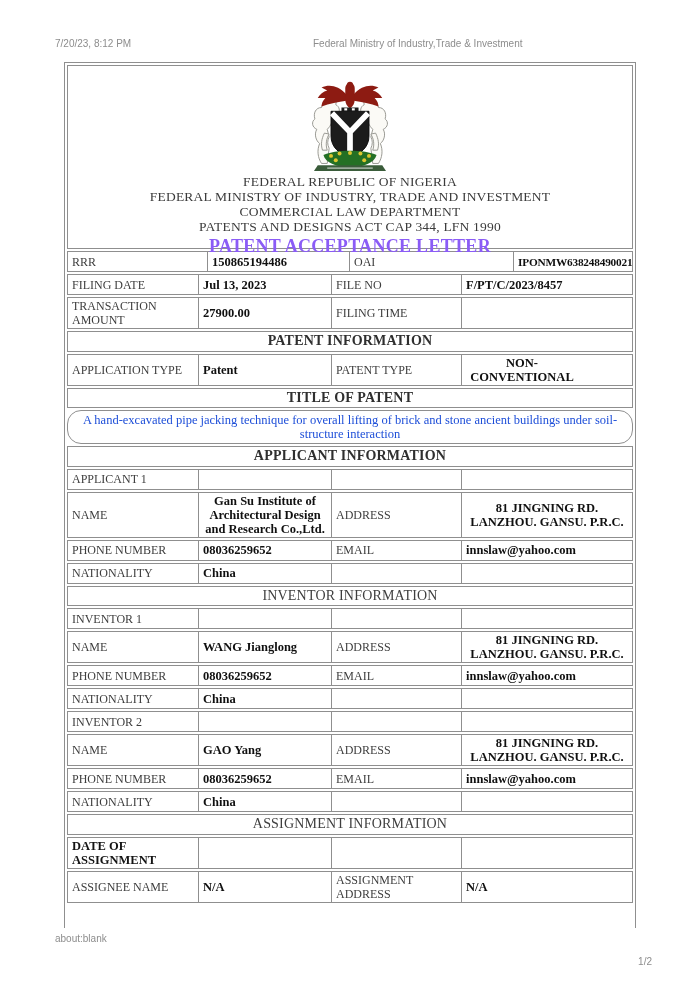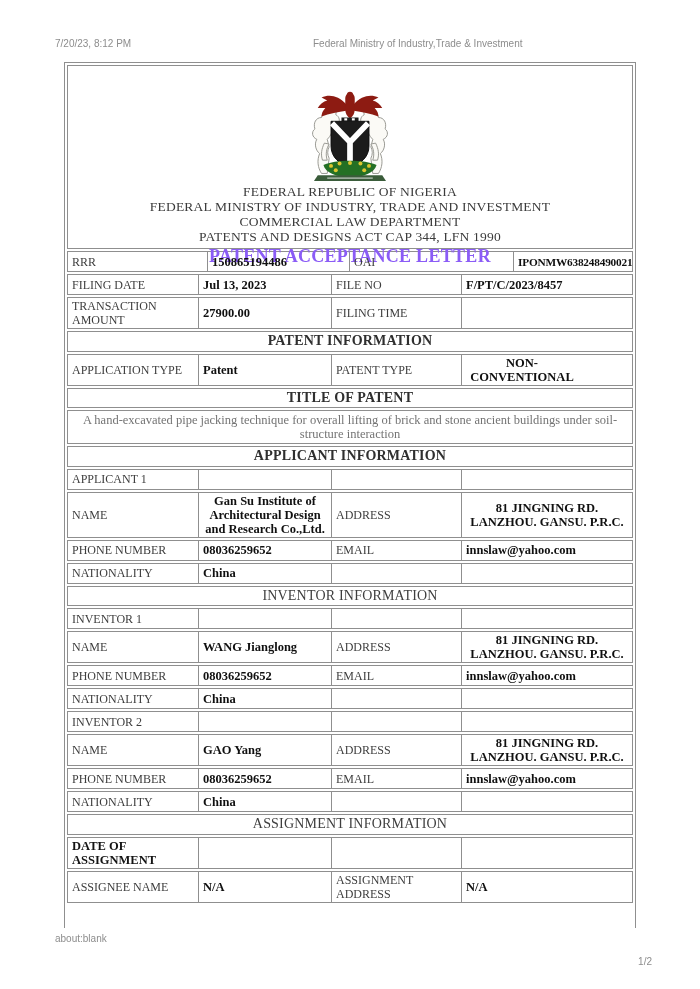--- a/index.html
+++ b/index.html
@@ -16,41 +16,41 @@
   .pf-page  { position:absolute; right:48px; top:0;margin-top:23px; }
 
   
   .doc {
     position:absolute; left:64px; top:62px; width:572px; height:866px;
     box-sizing:border-box; border:1px solid #8f8f8f; border-bottom:none; padding:2px;
   }
   .block { border:1px solid #8f8f8f; margin-bottom:2px; background:#fff; }
 
   
-  .lh { text-align:center; height:184px; box-sizing:border-box; padding-top:24px; }
+  .lh { text-align:center; height:184px; box-sizing:border-box; padding-top:14px; }
   .emblem { display:block; margin:0 auto 2px auto; }
   .lh-line { font-size:13.5px; line-height:15px; color:#3b3b3b; letter-spacing:.2px; }
   .lh-doc-type { font-size:18px; line-height:21px; font-weight:bold; color:#8b5cf6; margin-top:2px; letter-spacing:.3px; }
 
   
   .row { display:grid; }
   .g-std { grid-template-columns:130px 133px 130px auto; }
   .g-rrr { grid-template-columns:131px 134px 156px auto;gap:8px; }
   .cell { border-left:1px solid #8f8f8f; padding:1px 4px; min-height:17px;
     display:flex; align-items:center; font-size:12px; line-height:14px; color:#3d3d3d; }
   .cell:first-child { border-left:none; }
   .label {}
   .label-bold { font-weight:bold; color:#141414; font-size:12.5px; }
   .value { font-weight:bold; color:#101010; font-size:12.5px;text-align:center; }
   .tight { font-size:11.3px; letter-spacing:-0.2px; white-space:nowrap; overflow:hidden; }
   .narrow-wrap { display:inline-block; max-width:112px; }
 
   .section { text-align:center; padding:2px 4px; font-size:14px; line-height:14.5px; color:#3e3e3e; letter-spacing:.2px; }
   .section.bold { font-weight:bold; color:#2f2f2f; }
-  .full { display:block; text-align:center; padding:2px 8px; font-size:12.5px; line-height:14px; color:#737373; }
+  .full { display:block; text-align:center; padding:2px 8px; font-size:12.5px; line-height:14px; color:#1d4ed8;border-radius:14px; }
 </style>
 </head>
 <body>
 
 <div class="page">
 
   <div class="print-bar" style="top:38px;">
     <span class="ph-date">7/20/23, 8:12 PM</span>
     <span class="ph-title">Federal Ministry of Industry,Trade &amp; Investment</span>
   </div>

